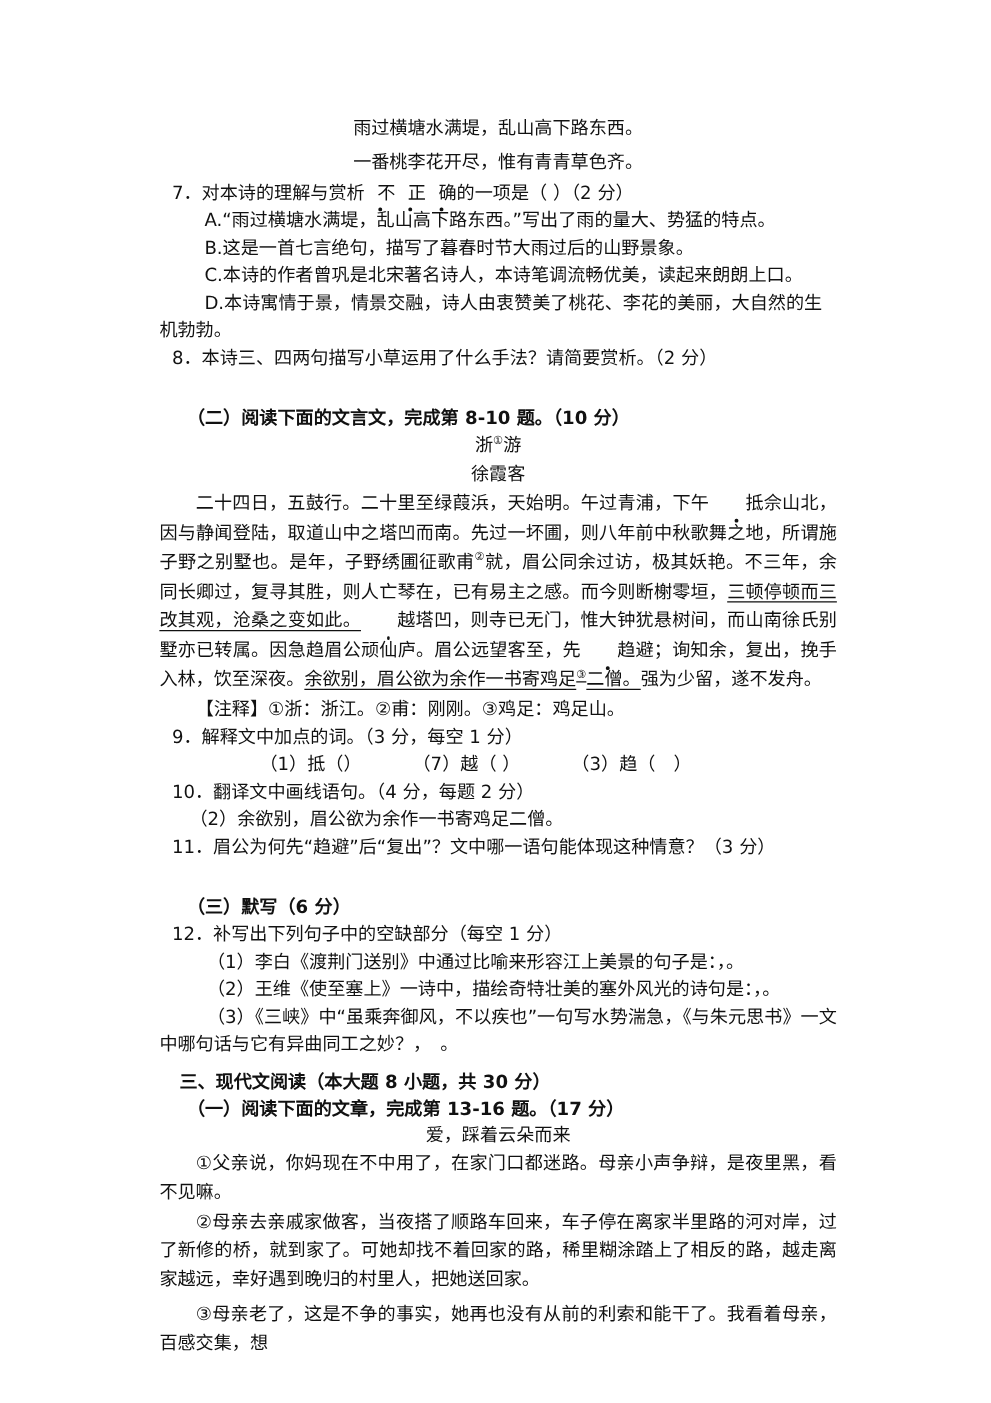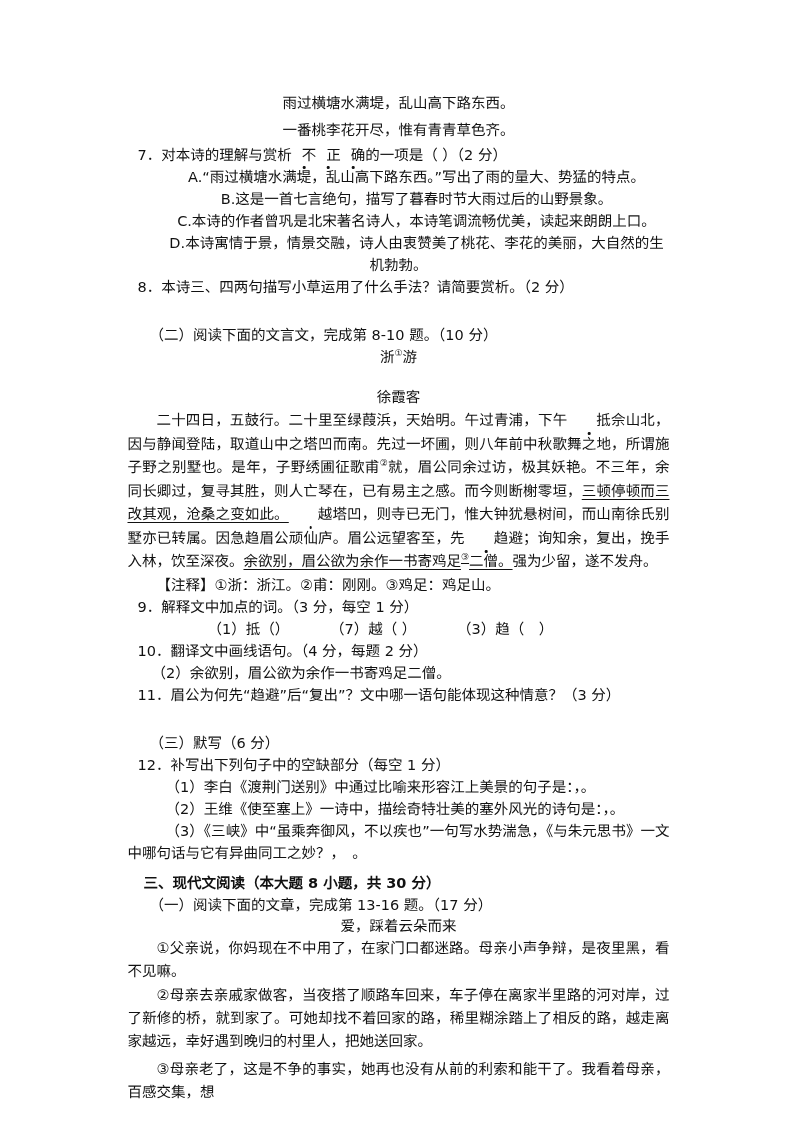--- a/index.html
+++ b/index.html
@@ -10,26 +10,26 @@
     margin: 0 auto;
     box-sizing: border-box;
     padding: 90px 58px 0 62px;
     background: #ffffff;
     overflow: hidden;
   }
   p { margin: 0; font-size: 14.5px; line-height: 22px; }
   .center { text-align: center; }
   .poem p { line-height: 27px; }
   .question { text-indent: 10px; }
-  .option { text-indent: 36px; text-align: center; }
+  .option { text-indent: 36px; }
   .gap-before { margin-top: 26px; }
-  .sec-heading { text-indent: 22px; font-weight: 400; }
+  .sec-heading { text-indent: 22px; font-weight: 700; }
   .main-heading { text-indent: 0; font-weight: 700; margin-top: 8px; margin-left: 16px; }
   .wy-title { line-height: 23px; }
-  .wy-author { line-height: 23px; margin-top: 17px; }
+  .wy-author { line-height: 23px; }
   .passage { text-align: justify; text-indent: 2em; line-height: 23.5px; }
   .note-line { text-indent: 2em; }
   .blanks { text-indent: 32px; }
   .blanks span.blank-item { margin-right: 0; margin-left: 48px; }
   .blank-gap-a { margin-right: 72px; }
   .blank-gap-b { margin-right: 48px; }
   .sub-item { text-indent: 24px; }
   .mx-item { text-indent: 38px; text-align: justify; }
   .essay-title { line-height: 21px; }
   .essay-author { line-height: 21px; font-weight: 700; }

